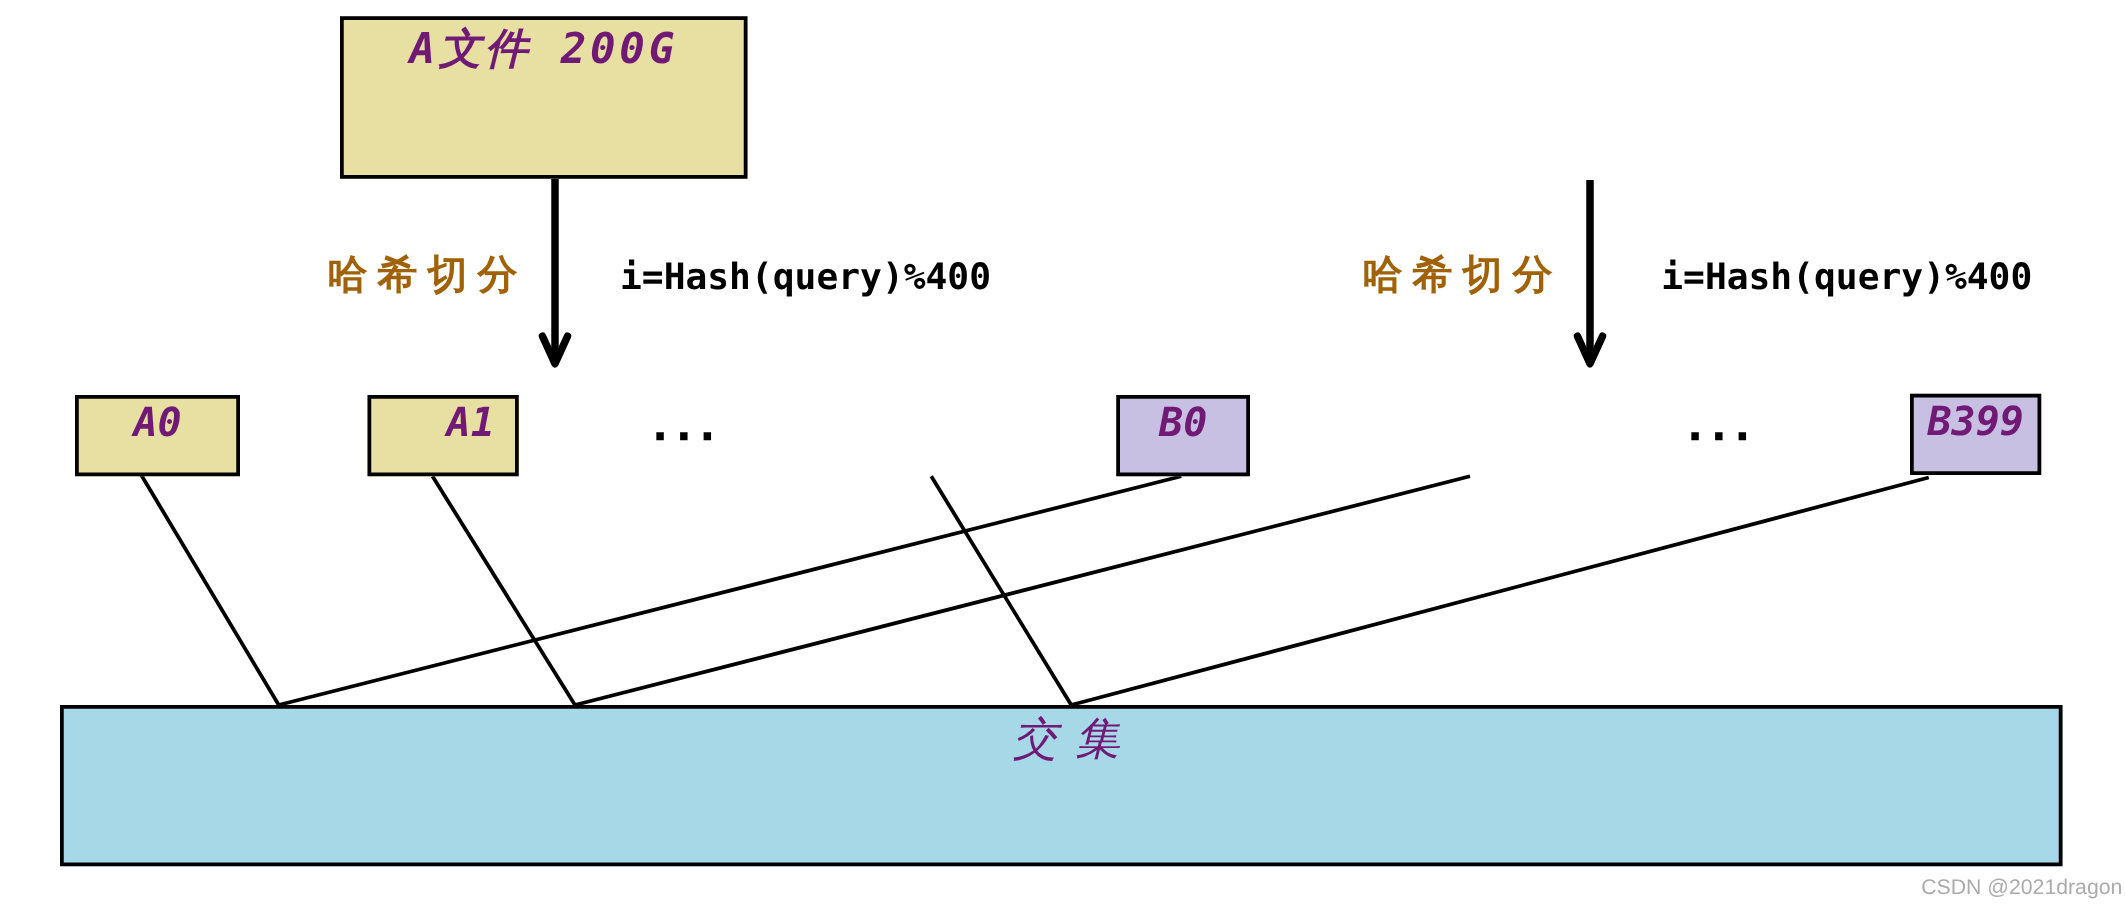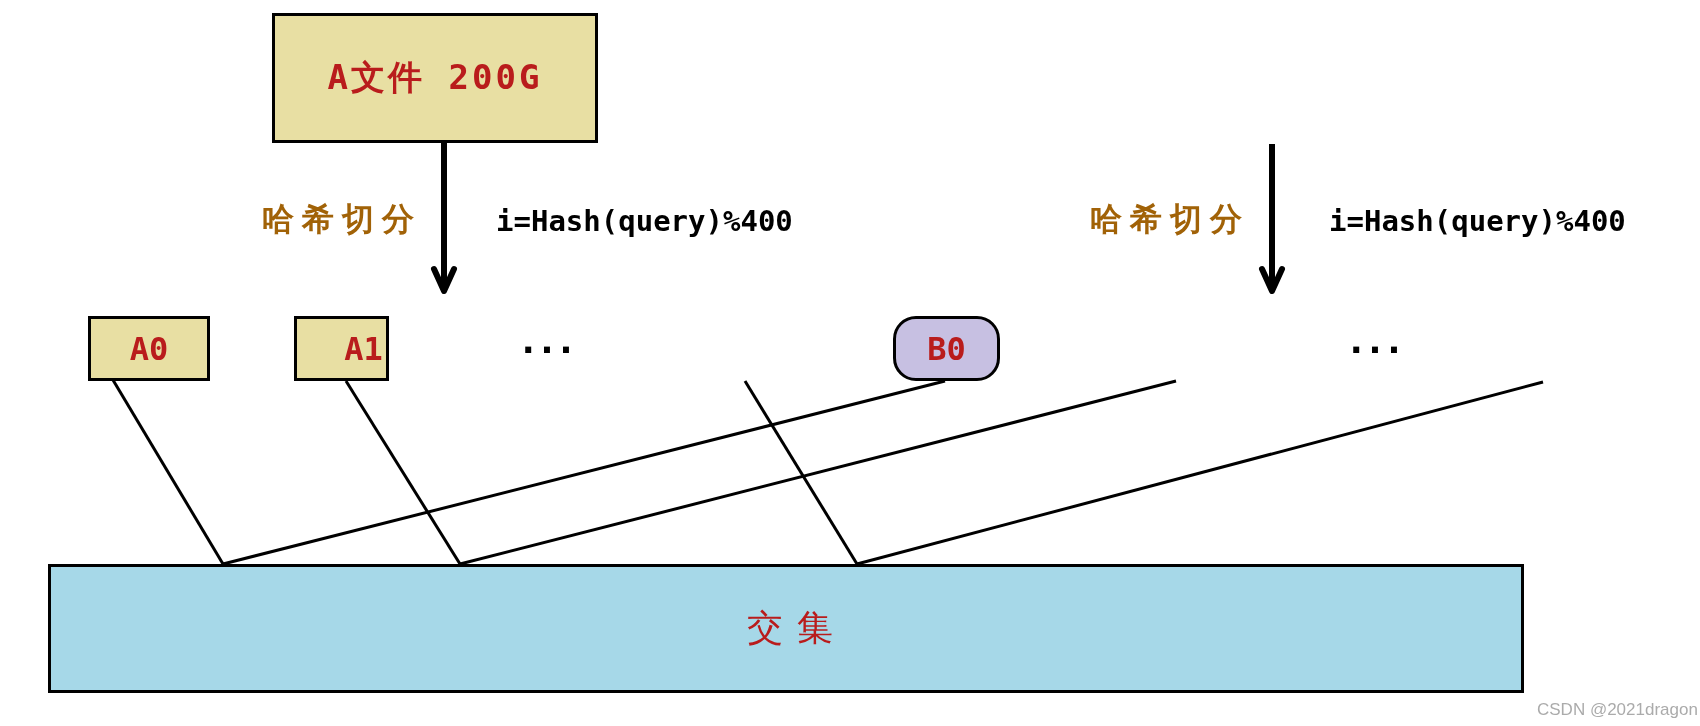--- a/index.html
+++ b/index.html
@@ -15,38 +15,39 @@
     width:1700px;height:726px;
     background:#ffffff;
     overflow:hidden;
     font-family:"DejaVu Sans", "Liberation Sans", sans-serif;
   }
   .lines-layer{position:absolute;left:0;top:0;width:1700px;height:726px;}
   .box{
     position:absolute;
     border:3px solid var(--stroke);
     box-sizing:border-box;
-    display:flex;align-items:center;justify-content:center;
-    color:#b91c1c;
+    display:flex;justify-content:center;
+    color:#701a75;
+    font-style:italic;
   }
   .file-box{
     font-family:"DejaVu Sans Mono","Liberation Mono",monospace;
     font-weight:bold;font-size:34px;letter-spacing:3px;
   }
   .file-a{left:272px;top:13px;width:326px;height:130px;background:var(--file-a-fill);}
   .file-b{left:1105px;top:14px;width:326px;height:130px;background:var(--file-b-fill);}
   .chunk{
     top:316px;height:65px;
     font-family:"DejaVu Sans Mono","Liberation Mono",monospace;
     font-weight:bold;font-size:32px;
   }
   .chunk.tan{background:var(--file-a-fill);}
-  .chunk.purple{background:var(--file-b-fill);border-radius:23px;}
-  .c-a0{left:60px;width:122px;margin-left:28px;}
-  .c-a1{left:294px;width:95px;padding-left:44px;}
+  .chunk.purple{background:var(--file-b-fill);}
+  .c-a0{left:60px;width:132px;}
+  .c-a1{left:294px;width:121px;padding-left:44px;}
   .c-a399{left:695px;width:107px;}
   .c-b0{left:893px;width:107px;}
   .c-b1{left:1127px;width:107px;}
   .c-b399{left:1528px;width:105px;top:315px;}
   .ellipsis{
     position:absolute;top:330px;width:110px;height:40px;
     display:flex;align-items:center;justify-content:center;
     font-size:34px;font-weight:bold;color:#000;letter-spacing:6px;
     font-family:"DejaVu Sans","Liberation Sans",sans-serif;
   }
@@ -63,21 +64,21 @@
   .op-b{left:1048px;width:202px;justify-content:flex-end;}
   .formula{
     position:absolute;top:203px;height:36px;
     display:flex;align-items:center;
     font-family:"DejaVu Sans Mono","Liberation Mono",monospace;
     font-weight:bold;font-size:29px;color:#000;margin-left:32px;
   }
   .f-a{left:464px;}
   .f-b{left:1297px;}
   .intersection{
-    left:48px;top:564px;width:1476px;height:129px;
+    left:48px;top:564px;width:1602px;height:129px;
     background:var(--intersection-fill);
     font-size:36px;letter-spacing:14px;font-weight:normal;
     font-family:"DejaVu Serif","Liberation Serif",serif;
     padding-left:22px; 
   }
   .watermark{
     position:absolute;left:1537px;top:700px;width:150px;
     font-size:17px;color:var(--watermark-color);
     font-family:"Liberation Sans","DejaVu Sans",sans-serif;
     white-space:nowrap;
@@ -119,20 +120,23 @@
   </div>
   <div class="box chunk tan c-a1">
     <span>A1</span>
   </div>
   <div class="ellipsis ell-a">···</div>
 
   <div class="box chunk purple c-b0">
     <span>B0</span>
   </div>
   <div class="ellipsis ell-b">···</div>
+  <div class="box chunk purple c-b399">
+    <span>B399</span>
+  </div>
 
   <div class="box intersection">
     <span>交集</span>
   </div>
 
   <div class="watermark">CSDN @2021dragon</div>
 
 </div>
 
 </body></html>

